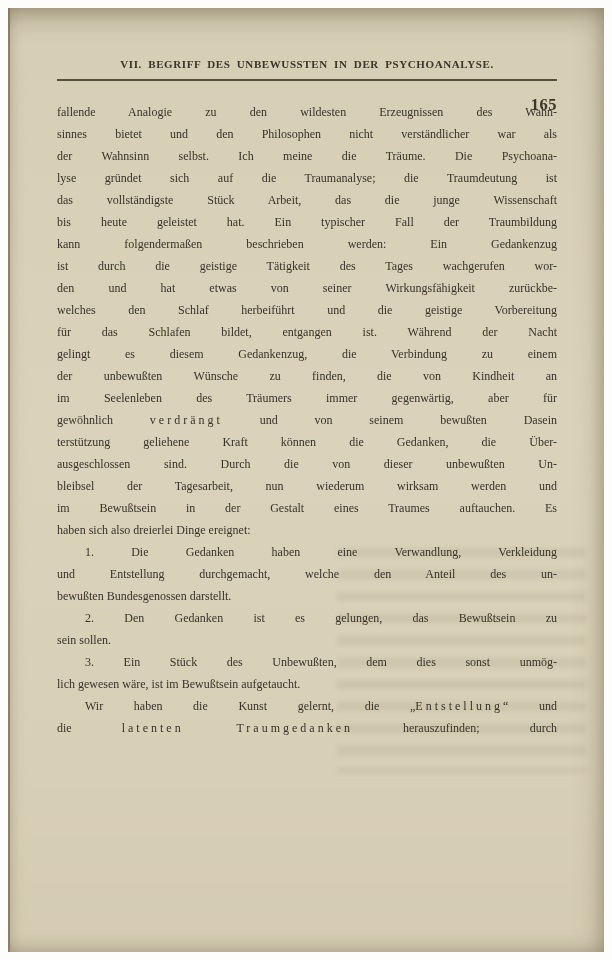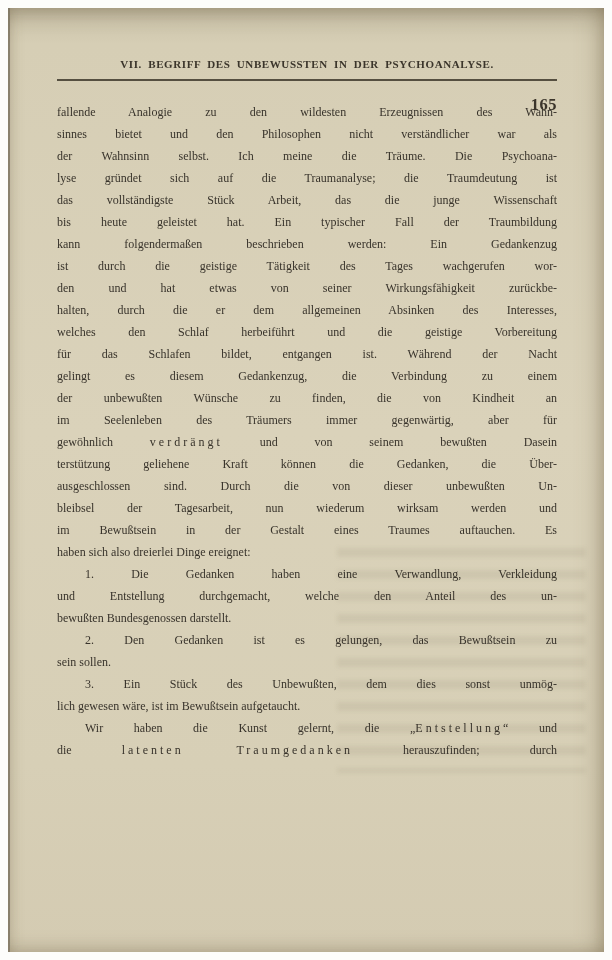--- a/index.html
+++ b/index.html
@@ -104,21 +104,20 @@
       <div class="text-block">
           <div class="line"><span>fallende Analogie zu den wildesten Erzeugnissen des Wahn-</span></div>
           <div class="line"><span>sinnes bietet und den Philosophen nicht verständlicher war als</span></div>
           <div class="line"><span>der Wahnsinn selbst. Ich meine die Träume. Die Psychoana-</span></div>
           <div class="line"><span>lyse gründet sich auf die Traumanalyse; die Traumdeutung ist</span></div>
           <div class="line"><span>das vollständigste Stück Arbeit, das die junge Wissenschaft</span></div>
           <div class="line"><span>bis heute geleistet hat. Ein typischer Fall der Traumbildung</span></div>
           <div class="line"><span>kann folgendermaßen beschrieben werden: Ein Gedankenzug</span></div>
           <div class="line"><span>ist durch die geistige Tätigkeit des Tages wachgerufen wor-</span></div>
           <div class="line"><span>den und hat etwas von seiner Wirkungsfähigkeit zurückbe-</span></div>
-          <div class="line"><span>halten, durch die er dem allgemeinen Absinken des Interesses,</span></div>
           <div class="line"><span>welches den Schlaf herbeiführt und die geistige Vorbereitung</span></div>
           <div class="line"><span>für das Schlafen bildet, entgangen ist. Während der Nacht</span></div>
           <div class="line"><span>gelingt es diesem Gedankenzug, die Verbindung zu einem</span></div>
           <div class="line"><span>der unbewußten Wünsche zu finden, die von Kindheit an</span></div>
           <div class="line"><span>im Seelenleben des Träumers immer gegenwärtig, aber für</span></div>
           <div class="line"><span>gewöhnlich </span><span class="sperr">verdrängt</span><span> und von seinem bewußten Dasein</span></div>
           <div class="line"><span>terstützung geliehene Kraft können die Gedanken, die Über-</span></div>
           <div class="line"><span>ausgeschlossen sind. Durch die von dieser unbewußten Un-</span></div>
           <div class="line"><span>bleibsel der Tagesarbeit, nun wiederum wirksam werden und</span></div>
           <div class="line"><span>im Bewußtsein in der Gestalt eines Traumes auftauchen. Es</span></div>

